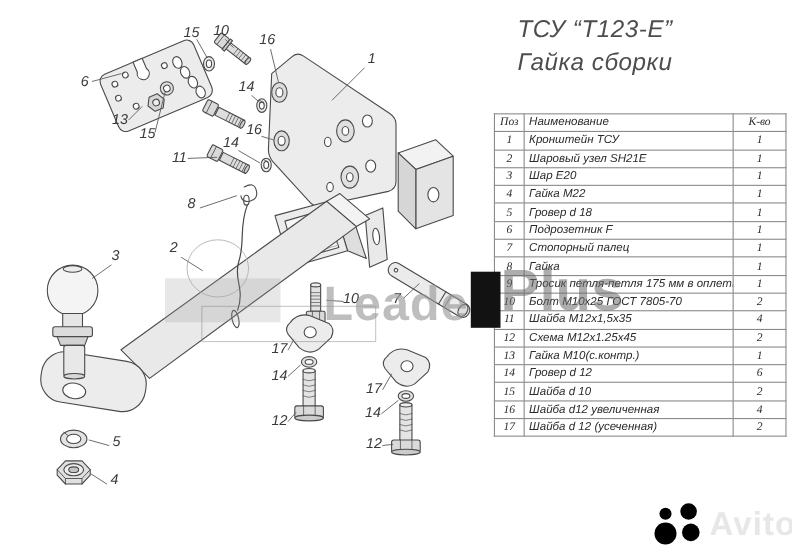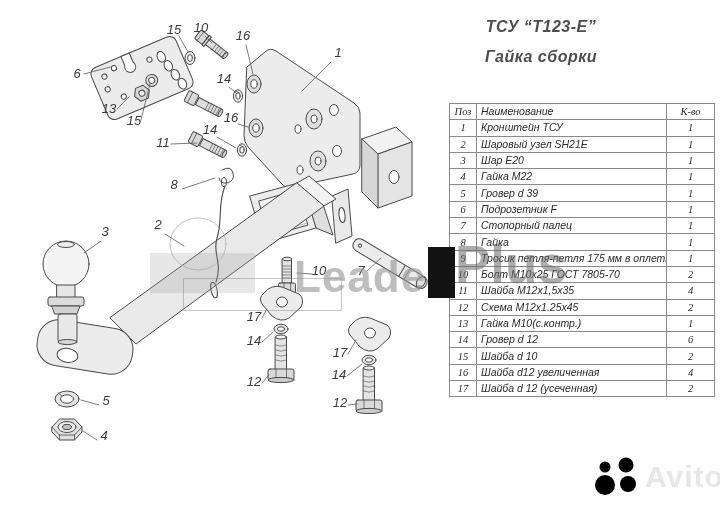--- a/index.html
+++ b/index.html
@@ -1,20 +1,20 @@
 <!DOCTYPE html>
 <html><head>
 <meta charset="utf-8">
 <style>
   html,body{margin:0;padding:0;background:#fff;}
   #page{position:relative;width:720px;height:504px;background:#ffffff;overflow:hidden;
         font-family:"Liberation Sans",sans-serif;}
   
   .title{position:absolute;left:441px;top:12px;width:200px;text-align:center;
-         font-style:italic;font-size:16px;line-height:30px;color:#4d4d4d;letter-spacing:.5px;font-weight:bold;}
+         font-style:italic;font-size:22px;line-height:30px;color:#4d4d4d;letter-spacing:.5px;}
   
   .parts-table{position:absolute;left:449px;top:103px;width:265px;border-collapse:collapse;
          table-layout:fixed;font-style:italic;font-size:10.5px;color:#2b2b2b;z-index:2;}
   .parts-table th,.parts-table td{border:1px solid #8a8a8a;height:15.3px;padding:0 2px;
          white-space:nowrap;overflow:hidden;font-weight:normal;font-style:italic;line-height:15px;}
   .parts-table .c-pos,.parts-table .c-qty{text-align:center;font-family:Liberation Serif, serif;}
   .parts-table .c-name{text-align:left;padding-left:4px;font-style:italic;}
   .parts-table thead th{text-align:center;}
   
   .diagram{position:absolute;left:0;top:0;z-index:1;}
@@ -303,21 +303,21 @@
           <td class="c-name">Шар E20</td>
           <td class="c-qty">1</td>
         </tr>
         <tr>
           <td class="c-pos">4</td>
           <td class="c-name">Гайка М22</td>
           <td class="c-qty">1</td>
         </tr>
         <tr>
           <td class="c-pos">5</td>
-          <td class="c-name">Гровер d 39</td>
+          <td class="c-name">Гровер d 18</td>
           <td class="c-qty">1</td>
         </tr>
         <tr>
           <td class="c-pos">6</td>
           <td class="c-name">Подрозетник F</td>
           <td class="c-qty">1</td>
         </tr>
         <tr>
           <td class="c-pos">7</td>
           <td class="c-name">Стопорный палец</td>

